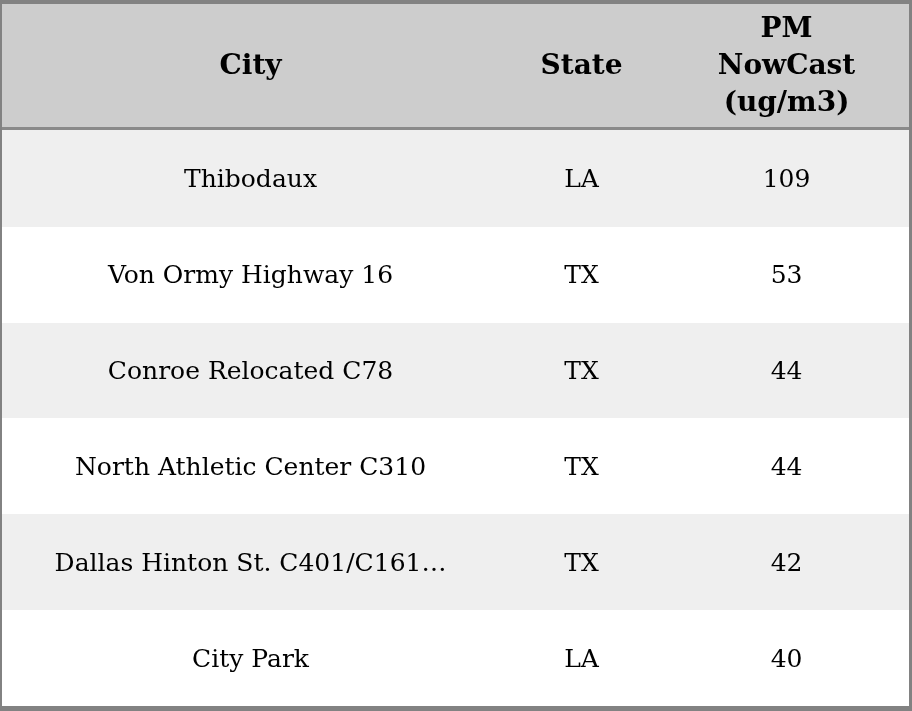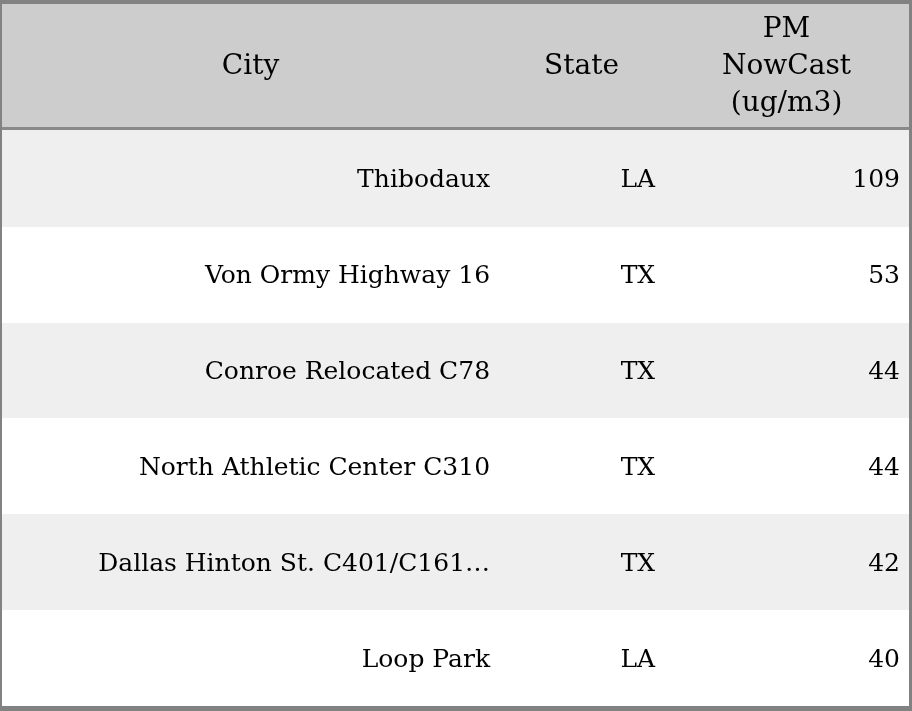--- a/index.html
+++ b/index.html
@@ -10,27 +10,27 @@
     background:#ffffff;overflow:hidden;
   }
   table.pm-table{
     width:100%;height:100%;border-collapse:collapse;table-layout:fixed;
     font-family:"DejaVu Serif","Liberation Serif",serif;color:#000000;
   }
   col.col-site{width:54.8%;}
   col.col-state{width:18.2%;}
   col.col-value{width:27%;}
   thead th{
-    background:#cdcdcd;font-weight:normal;font-size:28px;line-height:1.32;
+    background:#cdcdcd;font-weight:bold;font-size:28px;line-height:1.32;
     height:123px;text-align:center;vertical-align:middle;
     border-bottom:3px solid #8a8a8a;padding:0;
   }
   thead th .hdr-wrap{display:inline-block;max-width:170px;}
   tbody td{
-    height:58px;font-size:25px;text-align:right;vertical-align:middle;
+    height:58px;font-size:25px;text-align:center;vertical-align:middle;
     padding:0 9px;white-space:nowrap;overflow:hidden;text-overflow:ellipsis;
   }
   tbody tr:nth-child(odd){background:#efefef;}
   tbody tr:nth-child(even){background:#ffffff;}
 </style>
 </head>
 <body>
 
 <div class="table-frame">
   <table class="pm-table">
@@ -72,19 +72,19 @@
     <td>North Athletic Center C310</td>
     <td>TX</td>
     <td>44</td>
   </tr>
         <tr>
     <td>Dallas Hinton St. C401/C161…</td>
     <td>TX</td>
     <td>42</td>
   </tr>
         <tr>
-    <td>Loop Park</td>
+    <td>City Park</td>
     <td>LA</td>
     <td>40</td>
   </tr>
       </tbody>
   </table>
 </div>
 
 </body></html>

